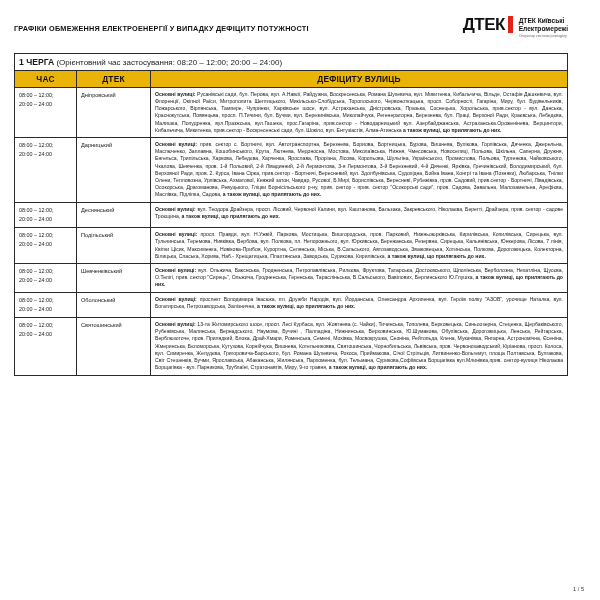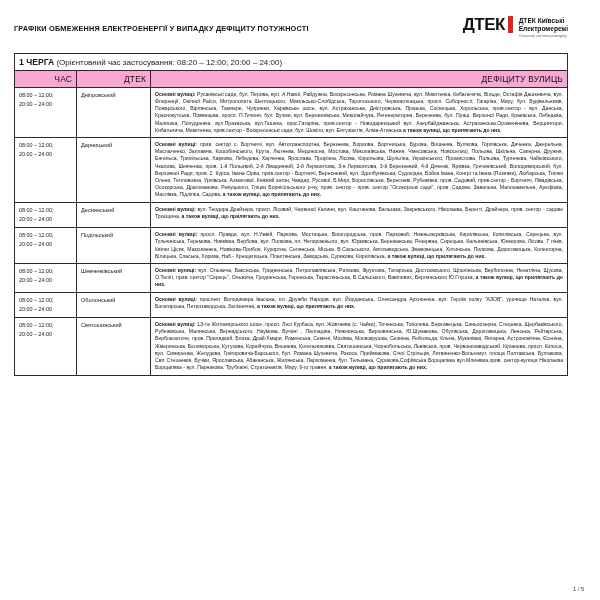--- a/index.html
+++ b/index.html
@@ -99,25 +99,25 @@
   }
   .queue-title {
     font-weight: bold;
     font-size: 8.6px;
   }
   .queue-sub {
     font-weight: normal;
     font-size: 8px;
   }
   .head-row th {
-    background: #f9a8d4;
+    background: #eab308;
     color: #111;
     font-size: 8.4px;
-    font-weight: normal;
-    text-align: right;
+    font-weight: bold;
+    text-align: center;
     padding: 4px 5px;
     letter-spacing: 0.2px;
   }
   .col-time { width: 62px; }
   .col-district { width: 74px; }
   .col-streets { width: auto; }
   td.time-cell {
     font-size: 5.4px;
     line-height: 1.7;
     white-space: nowrap;

